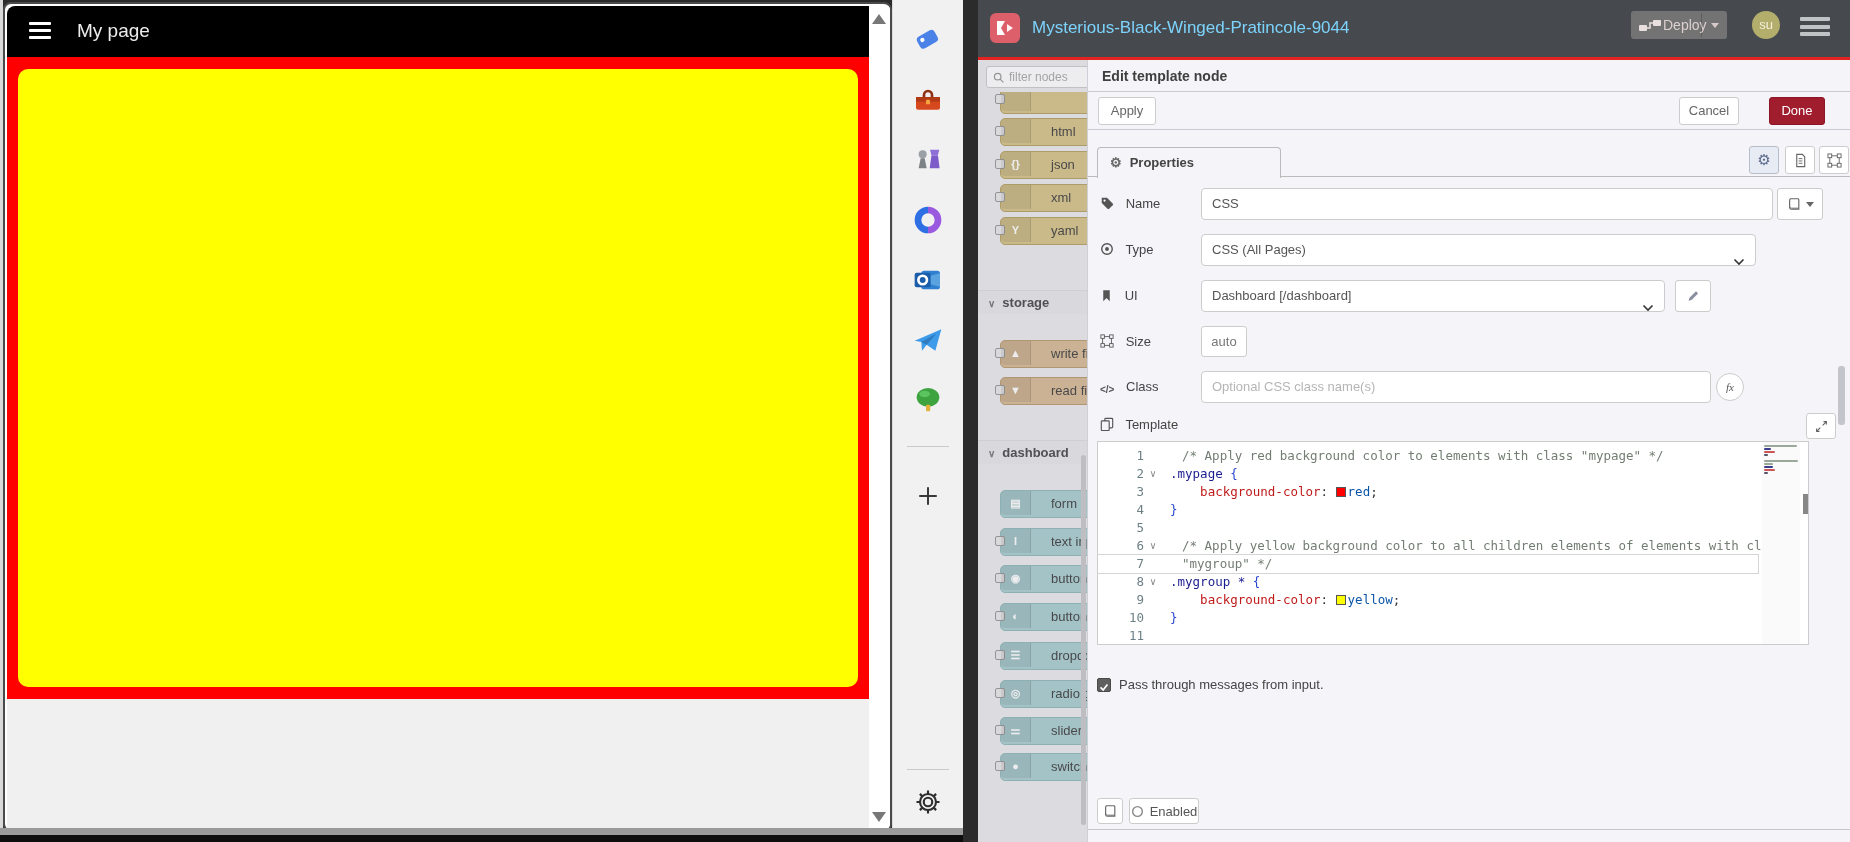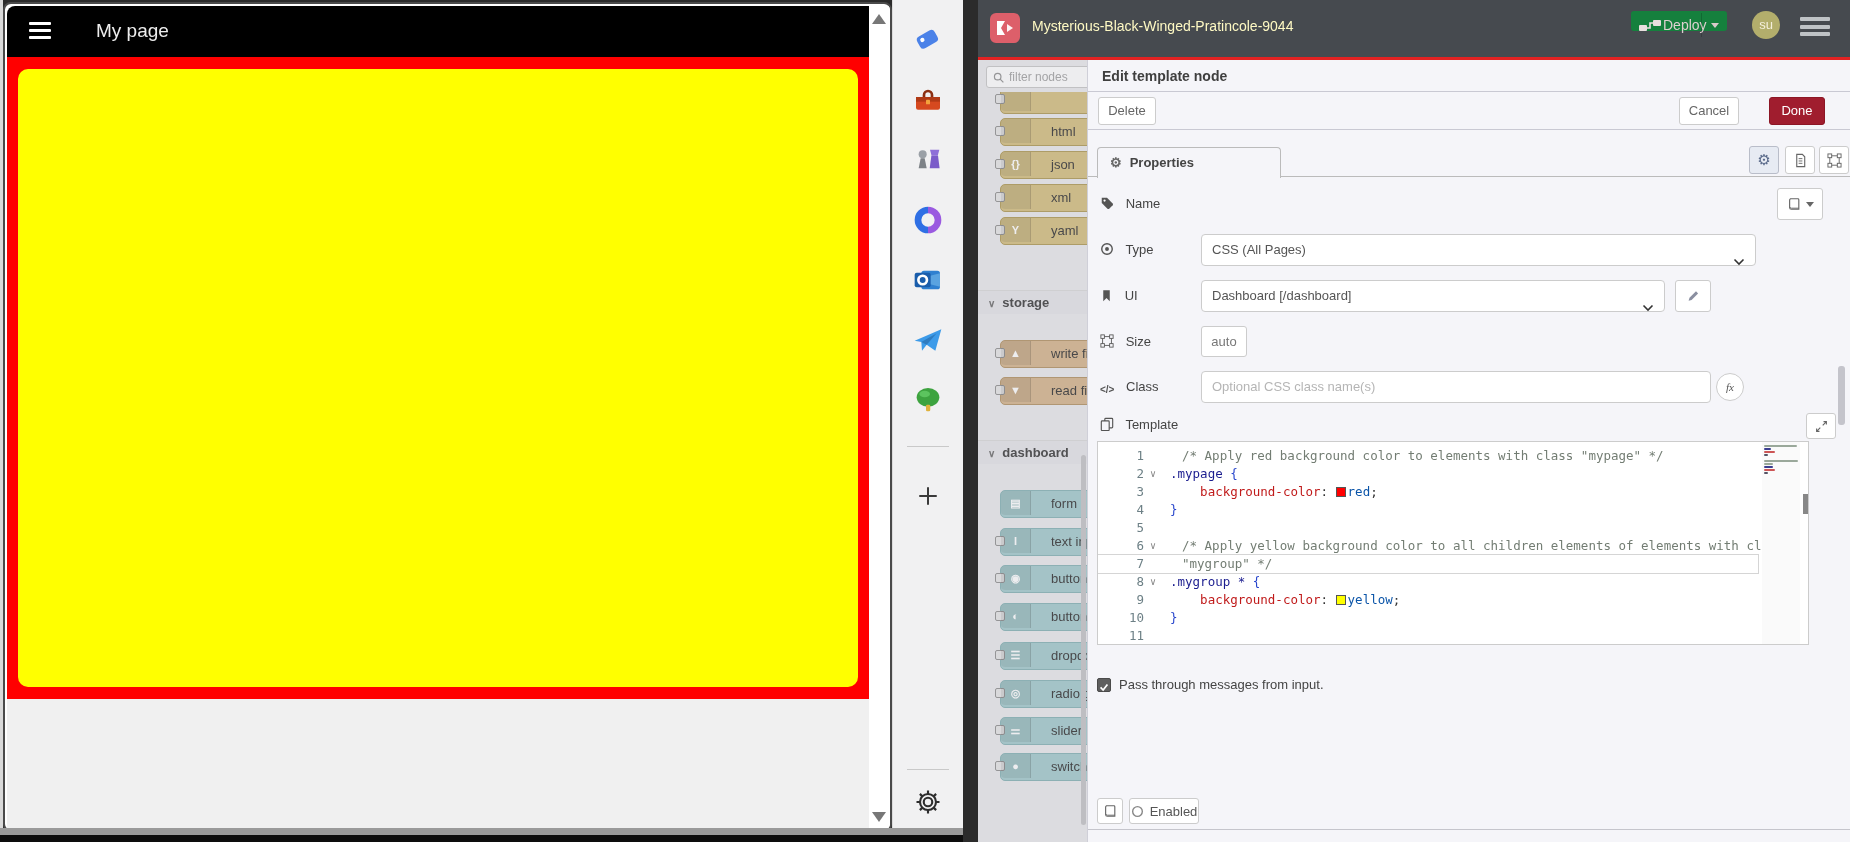--- a/index.html
+++ b/index.html
@@ -7,41 +7,41 @@
   body { position:relative; overflow:hidden; background:#262626; font-family:"Liberation Sans",sans-serif; }
   .abs { position:absolute; }
 
   
   #left-backdrop { left:0; top:0; width:978px; height:842px; background:#2b2b2b; }
   #left-edge-sliver { left:0; top:0; width:3px; height:842px; background:#d9d9d9; }
   #dash-window { left:3px; top:2px; width:889px; height:830px; background:#ffffff; border:2px solid #4a4a4a; border-radius:8px; overflow:hidden; }
   #dash-header { left:2px; top:2px; width:862px; height:51px; background:#000; border-top-left-radius:8px; }
   #dash-burger { left:22px; top:16px; width:22px; height:18px; cursor:pointer; }
   #dash-burger div { height:2.6px; background:#fff; margin-bottom:4.6px; border-radius:1px; }
-  #dash-title { left:70px; top:14px; color:#ededed; font-size:19px;margin-left:19px; }
+  #dash-title { left:70px; top:14px; color:#ededed; font-size:19px; }
   #dash-red { left:2px; top:53px; width:862px; height:642px; background:#ff0000; }
   #dash-yellow { left:11px; top:12px; width:840px; height:618px; background:#ffff00; border-radius:10px; }
   #dash-below { left:2px; top:695px; width:862px; height:131px; background:#f0f0f0; }
   #dash-scrollcol { left:864px; top:2px; width:21px; height:824px; background:#fff; }
   .tri-up { width:0; height:0; border-left:7px solid transparent; border-right:7px solid transparent; border-bottom:10px solid #777; }
   .tri-down { width:0; height:0; border-left:7px solid transparent; border-right:7px solid transparent; border-top:10px solid #777; }
   #gray-strip { left:0; top:828px; width:963px; height:8px; background:#9a9a9a; }
   #black-strip { left:0; top:835px; width:963px; height:7px; background:#0d0d0d; }
 
   
   #launcher { left:892px; top:0; width:71px; height:836px; background:#f1f1f2; border-left:1px solid #dcdcdc; }
   .launcher-icon { position:absolute; left:16px; width:38px; height:38px; display:flex; align-items:center; justify-content:center; cursor:pointer; }
   .launcher-divider { position:absolute; left:14px; width:42px; height:1px; background:#c9c9c9; }
 
   
   #nr-window { left:978px; top:0; width:872px; height:842px; background:#f5f5f9; }
   #nr-header { left:0; top:0; width:872px; height:57px; background:#464a4f; }
   #nr-logo { left:12px; top:13px; width:30px; height:30px; }
-  #nr-title { left:54px; top:18px; color:#fef9c3; font-size:14px;text-align:right; }
-  #deploy-btn { left:653px; top:11px; width:96px; height:20px; background:#15803d; border-radius:3px; color:#ddd0d0; font-size:14px; cursor:pointer; }
+  #nr-title { left:54px; top:18px; color:#7dd3fc; font-size:17px;text-align:right; }
+  #deploy-btn { left:653px; top:11px; width:96px; height:28px; background:#737373; border-radius:3px; color:#ddd0d0; font-size:14px; cursor:pointer; }
   #deploy-label { position:absolute; left:32px; top:6px; }
   #deploy-icon { position:absolute; left:8px; top:8px; }
   #deploy-arrow { position:absolute; right:8px; top:12px; width:0; height:0; border-left:4px solid transparent; border-right:4px solid transparent; border-top:5px solid #d8caca; }
   #deploy-sep { position:absolute; right:25px; top:2px; width:1px; height:24px; background:rgba(0,0,0,0.18); }
   #nr-avatar { left:774px; top:11px; width:28px; height:28px; border-radius:50%; background:#b3ae6c; color:#f4efdc; font-size:13px; text-align:center; line-height:28px; cursor:pointer; }
   #nr-burger { left:822px; top:17px; width:30px; height:24px; cursor:pointer; }
   #nr-burger div { height:4px; background:#bfc3c6; margin-bottom:3.5px; border-radius:1px; }
   #nr-redline { left:0; top:57px; width:872px; height:3px; background:#e32222; }
 
   
@@ -325,21 +325,21 @@
         <div class="pal-header" style="top: 380px;"><span class="chev">∨</span><span>dashboard</span></div>
       </div>
     <div id="palette-scroll"></div>
   </div>
   <div class="abs" id="palette-dim"></div>
 
   <div class="abs" id="tray">
     <div class="abs" id="tray-title">Edit template node</div>
 
     <div class="abs" id="btnbar">
-      <div class="btn" id="delete-btn">Delete</div>
+      <div class="btn" id="delete-btn">Apply</div>
       <div class="btn" id="cancel-btn">Cancel</div>
       <div class="btn" id="done-btn">Done</div>
     </div>
 
     <div class="abs" id="tabrow">
       <div id="tab-properties">
         <span class="gear-glyph">⚙</span><span>Properties</span>
       </div>
       <div class="minibtn" id="btn-gear">
         <span style="color:#5a6a8a; font-size:15px;">⚙</span>
@@ -361,20 +361,21 @@
       </div>
     </div>
 
     <div class="form-label" style="top:136px;">
       <svg width="14" height="14" viewBox="0 0 16 16">
           <path d="M2 2 h6 l6.5 6.5 a1.5 1.5 0 0 1 0 2 l-4 4 a1.5 1.5 0 0 1 -2 0 L2 8 Z" fill="#555"></path>
           <circle cx="5.2" cy="5.2" r="1.3" fill="#fff"></circle>
         </svg>
       <span>Name</span>
     </div>
+    <div class="tinput" style="left:113px; top:128px; width:572px;">CSS</div>
     <div class="sqbtn" style="left:689px; top:128px; width:46px; height:32px;">
       <svg width="14" height="14" viewBox="0 0 16 16">
           <path d="M4 2 h8.5 a1 1 0 0 1 1 1 v11 h-8.5 a2 2 0 0 1 -2 -2 V4 a2 2 0 0 1 1 -2 Z" fill="none" stroke="#666" stroke-width="1.3"></path>
           <path d="M3.2 11.5 a1.8 1.8 0 0 0 1.8 1.3 h8.5" stroke="#666" stroke-width="1.1" fill="none"></path>
         </svg>
       <span style="margin-left:5px; width:0; height:0; border-left:4px solid transparent; border-right:4px solid transparent; border-top:5px solid #666;"></span>
     </div>
 
     <div class="form-label" style="top:182px;">
       <svg width="14" height="14" viewBox="0 0 16 16">

